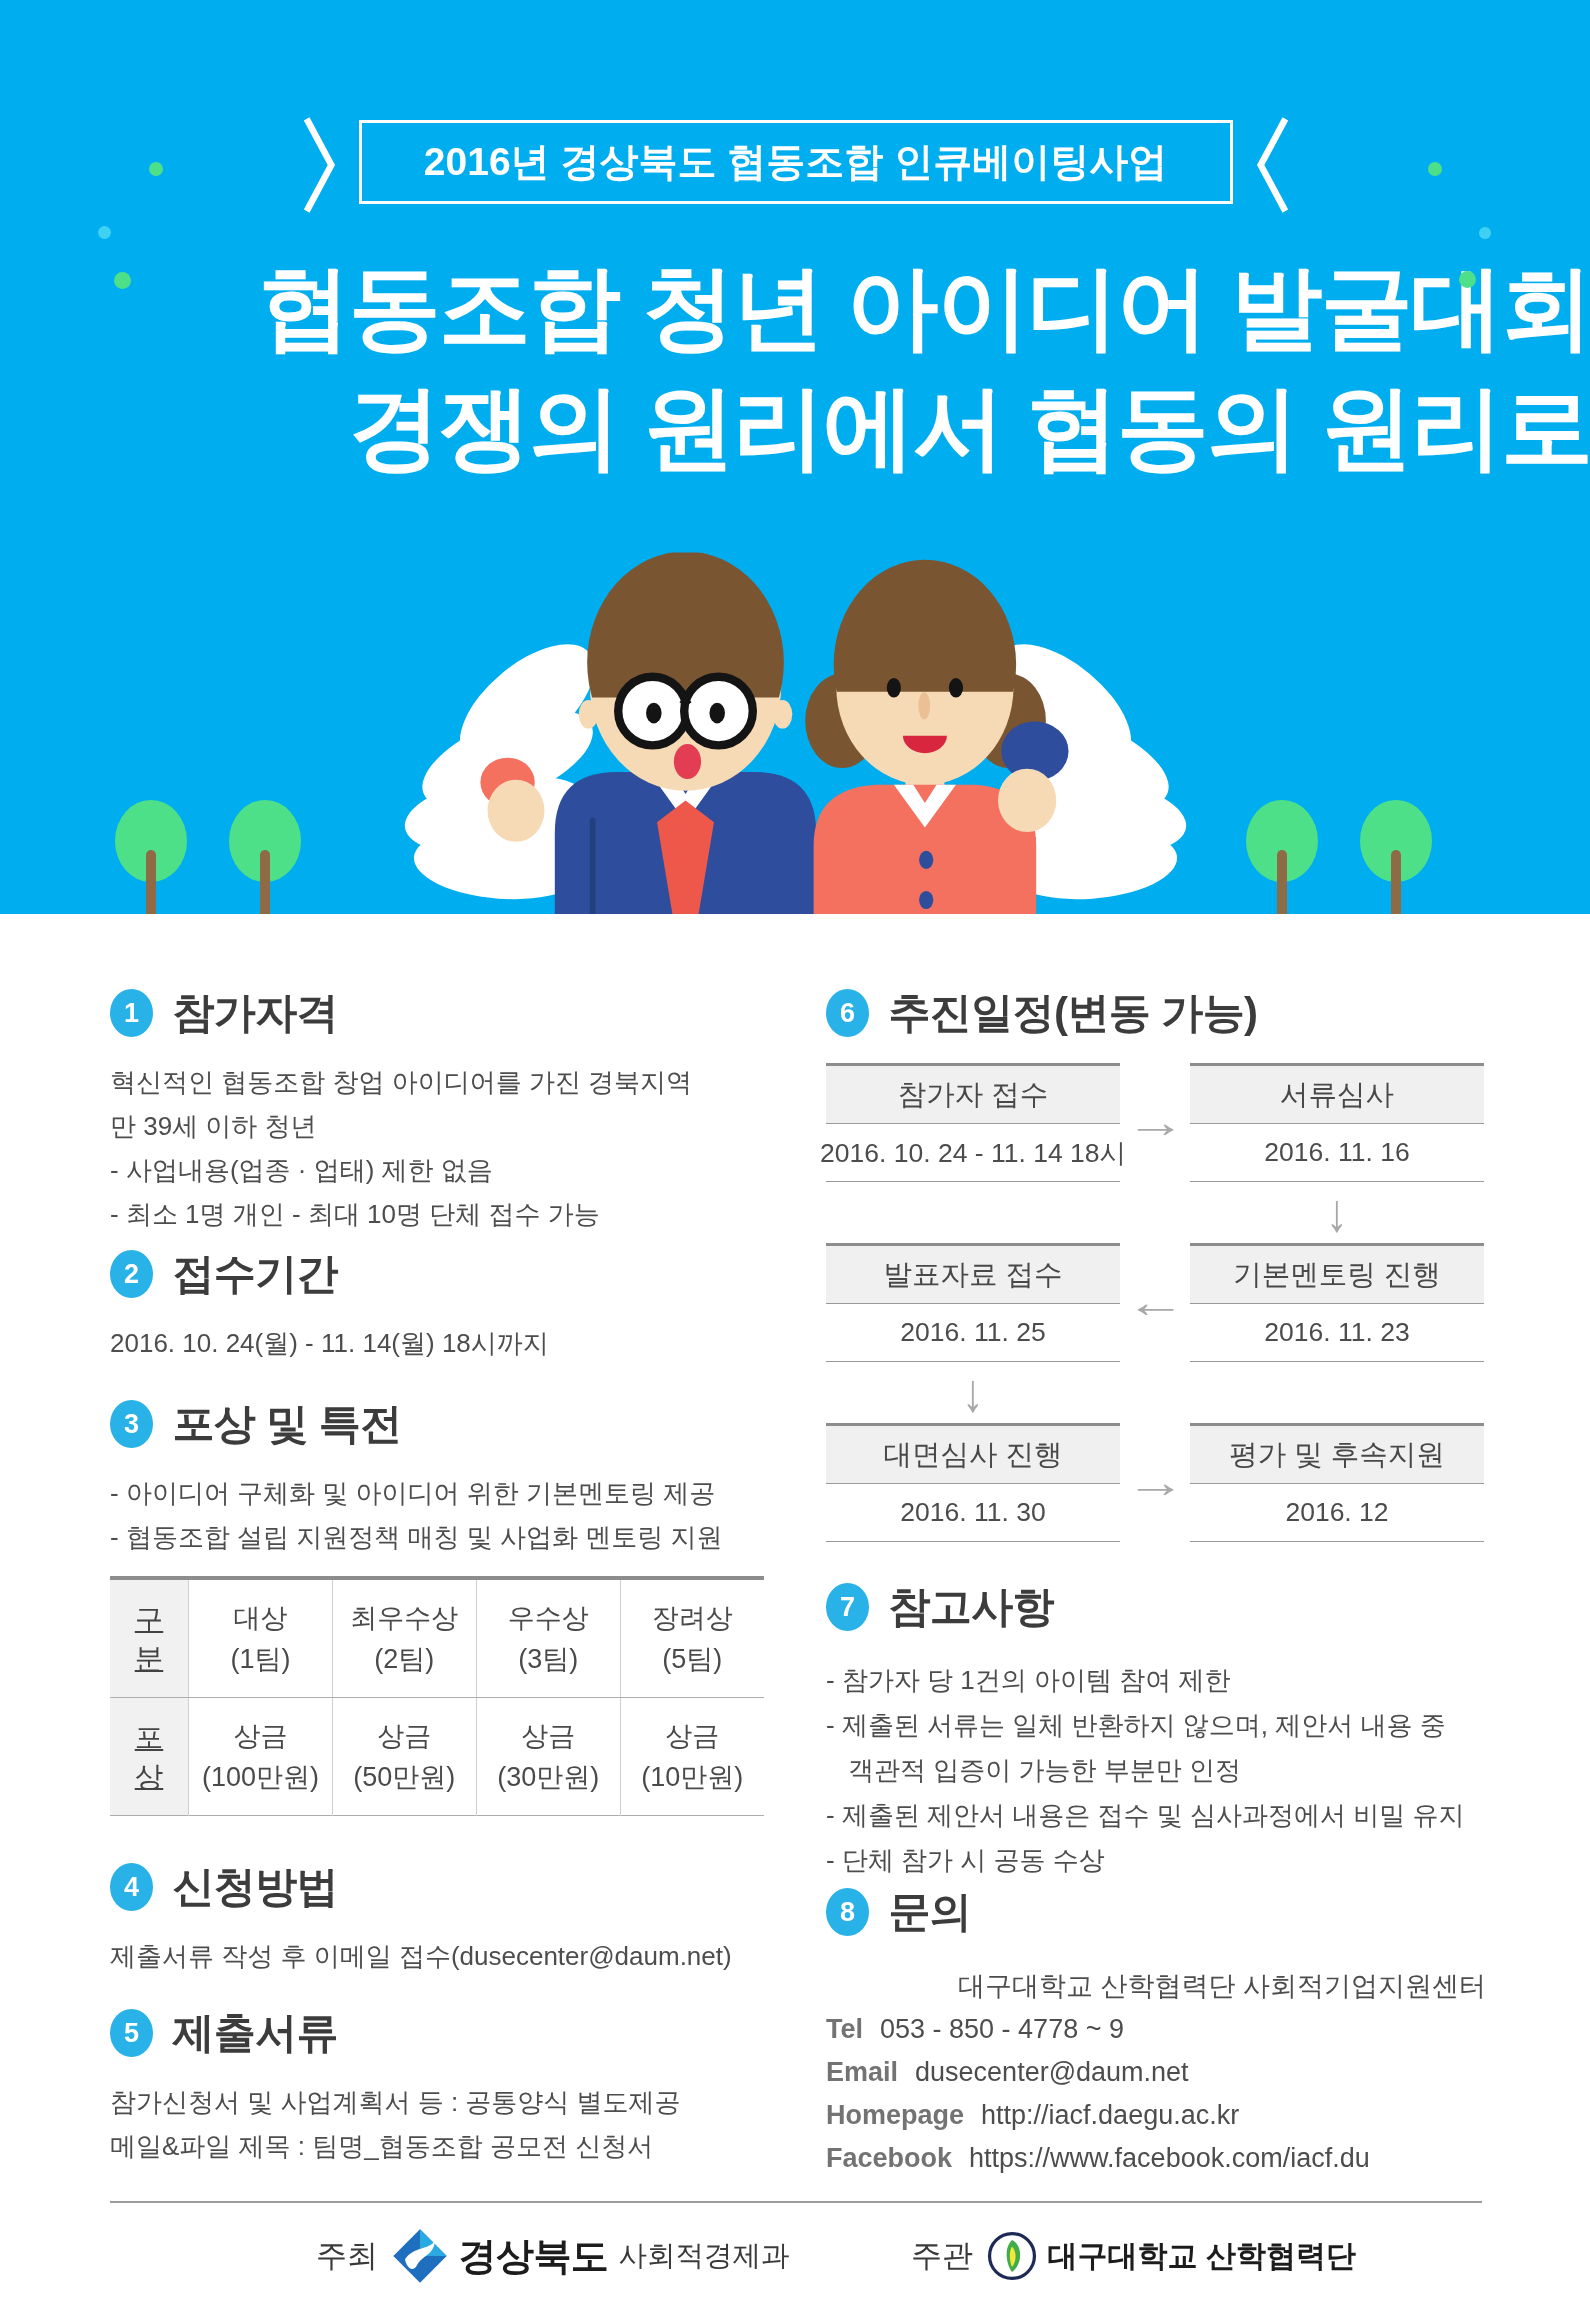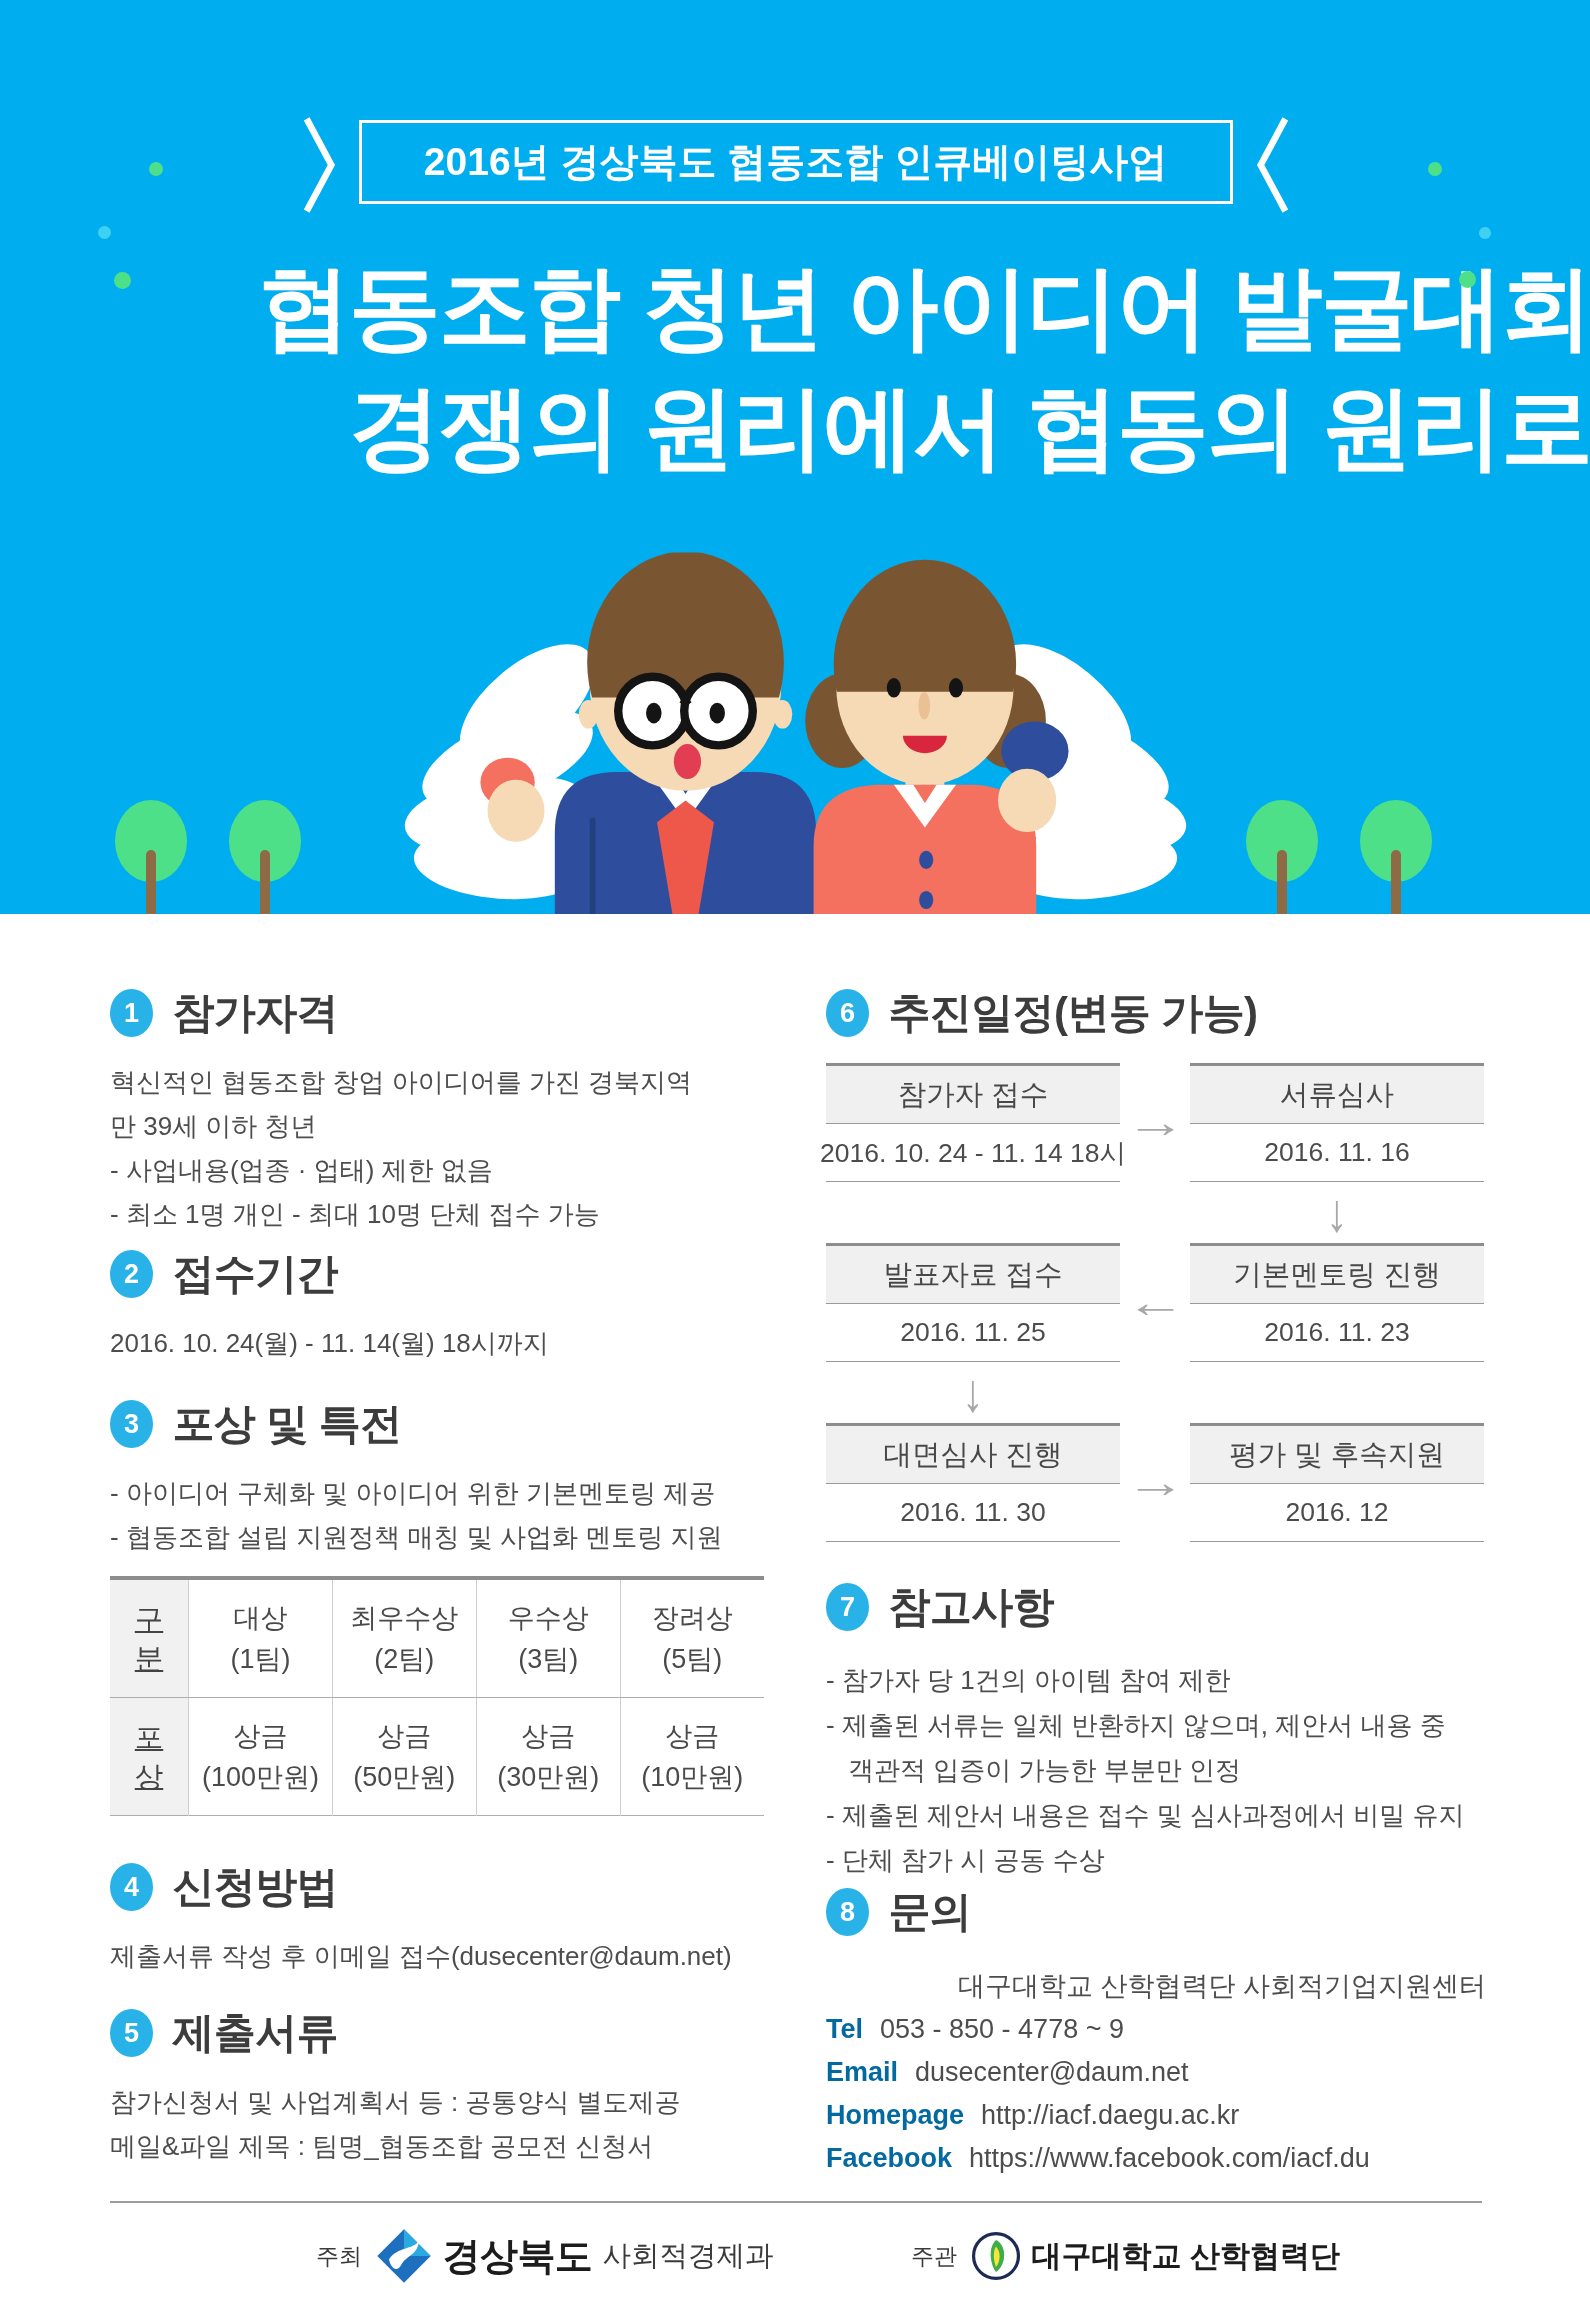--- a/index.html
+++ b/index.html
@@ -52,29 +52,29 @@
     font-size:28.5px; color:#484848; border-bottom:1.3px solid #9a9a9a; white-space:nowrap; }
   .fdate { height:57px; display:flex; align-items:center; justify-content:center;
     font-size:26.5px; color:#4c4c4c; border-bottom:1.3px solid #9a9a9a; white-space:nowrap; }
   .farrow { display:flex; align-items:center; justify-content:center; color:#a8a8a8; font-size:43px; }
   .arrow-v { height:61px; }
   .stretch-h { transform:scaleX(1.4); } .stretch-v { transform:scaleY(1.25); }
 
   
   .org-line { margin-top:24.6px; font-size:27px; color:#4d4d4d; line-height:43px; white-space:nowrap;text-align:right; }
   .contact-line { font-size:27px; line-height:43px; white-space:nowrap; }
-  .contact-label { font-weight:bold; color:#0369a1; }
+  .contact-label { font-weight:bold; color:#737373; }
   .contact-value { color:#4d4d4d; margin-left:17px; }
 
   
   #footer-divider { position:absolute; left:110px; top:2201px; width:1372px; height:1.9px; background:#9c9c9c; }
   .footer-group { position:absolute; top:2225px; height:62px; display:flex; align-items:center; }
   #footer-host { left:316px; }
   #footer-organizer { left:911px; }
-  .footer-label { font-size:23px; color:#3a3a3a; }
+  .footer-label { font-size:31px; color:#3a3a3a; }
   .host-name { font-size:38px; font-weight:800; color:#1c1c1c; letter-spacing:-0.6px; margin-left:10.4px; }
   .host-dept { font-size:28.5px; color:#3a3a3a; margin-left:10.4px; }
   .org-name  { font-size:30px; font-weight:800; color:#1c1c1c; margin-left:10.4px; }
   .logo-gap { margin-left:14.2px; }
 </style>
 </head>
 <body>
 
 <div id="poster">
 

